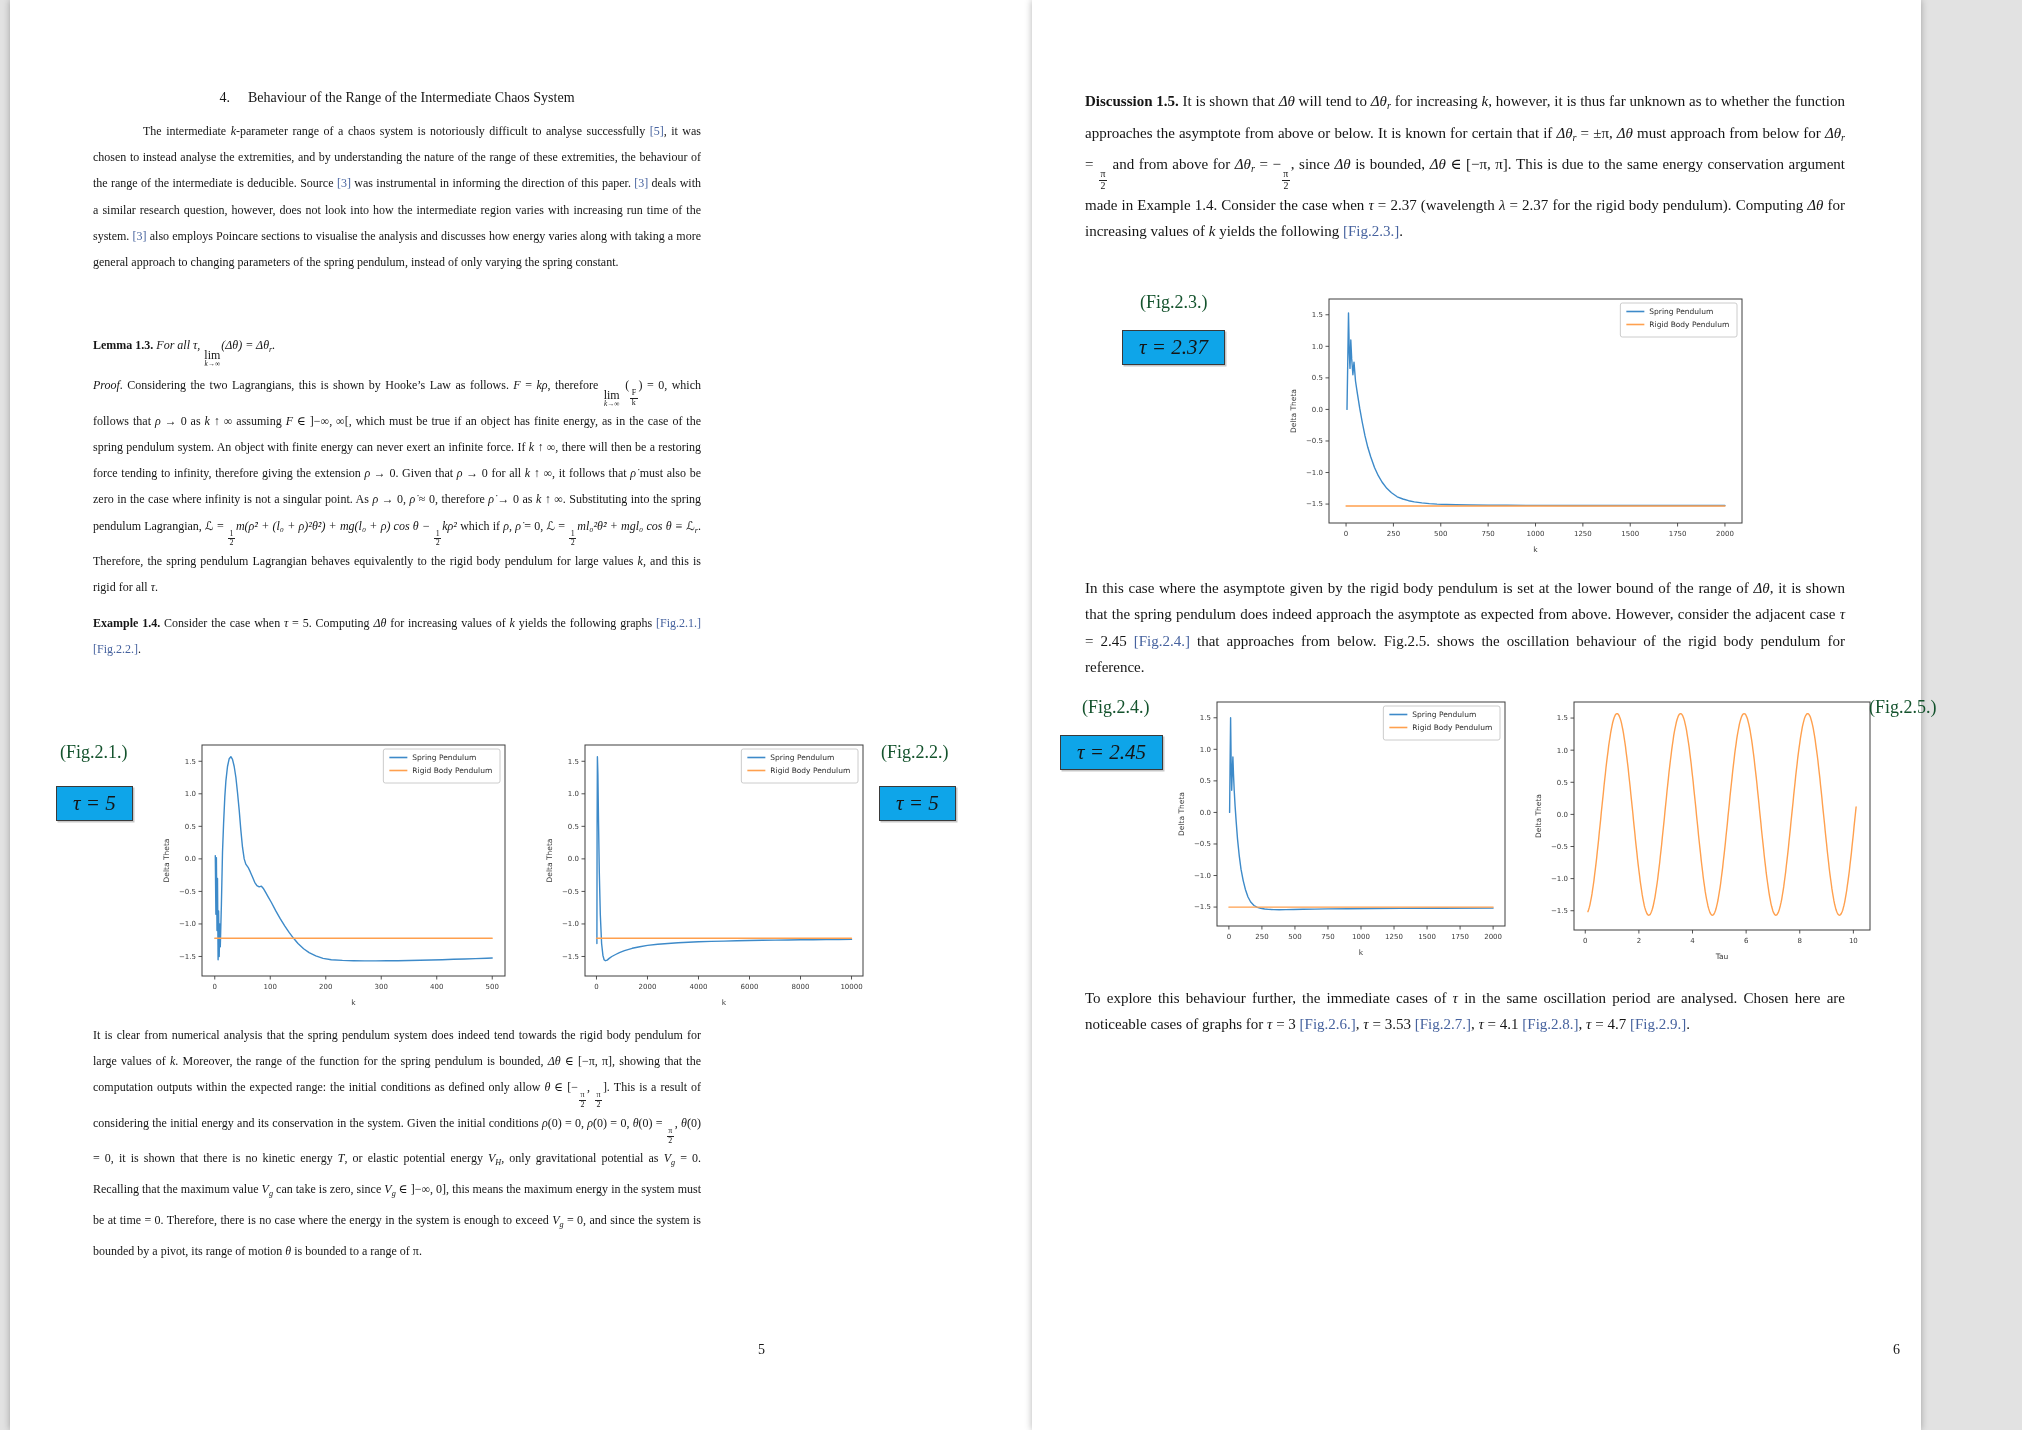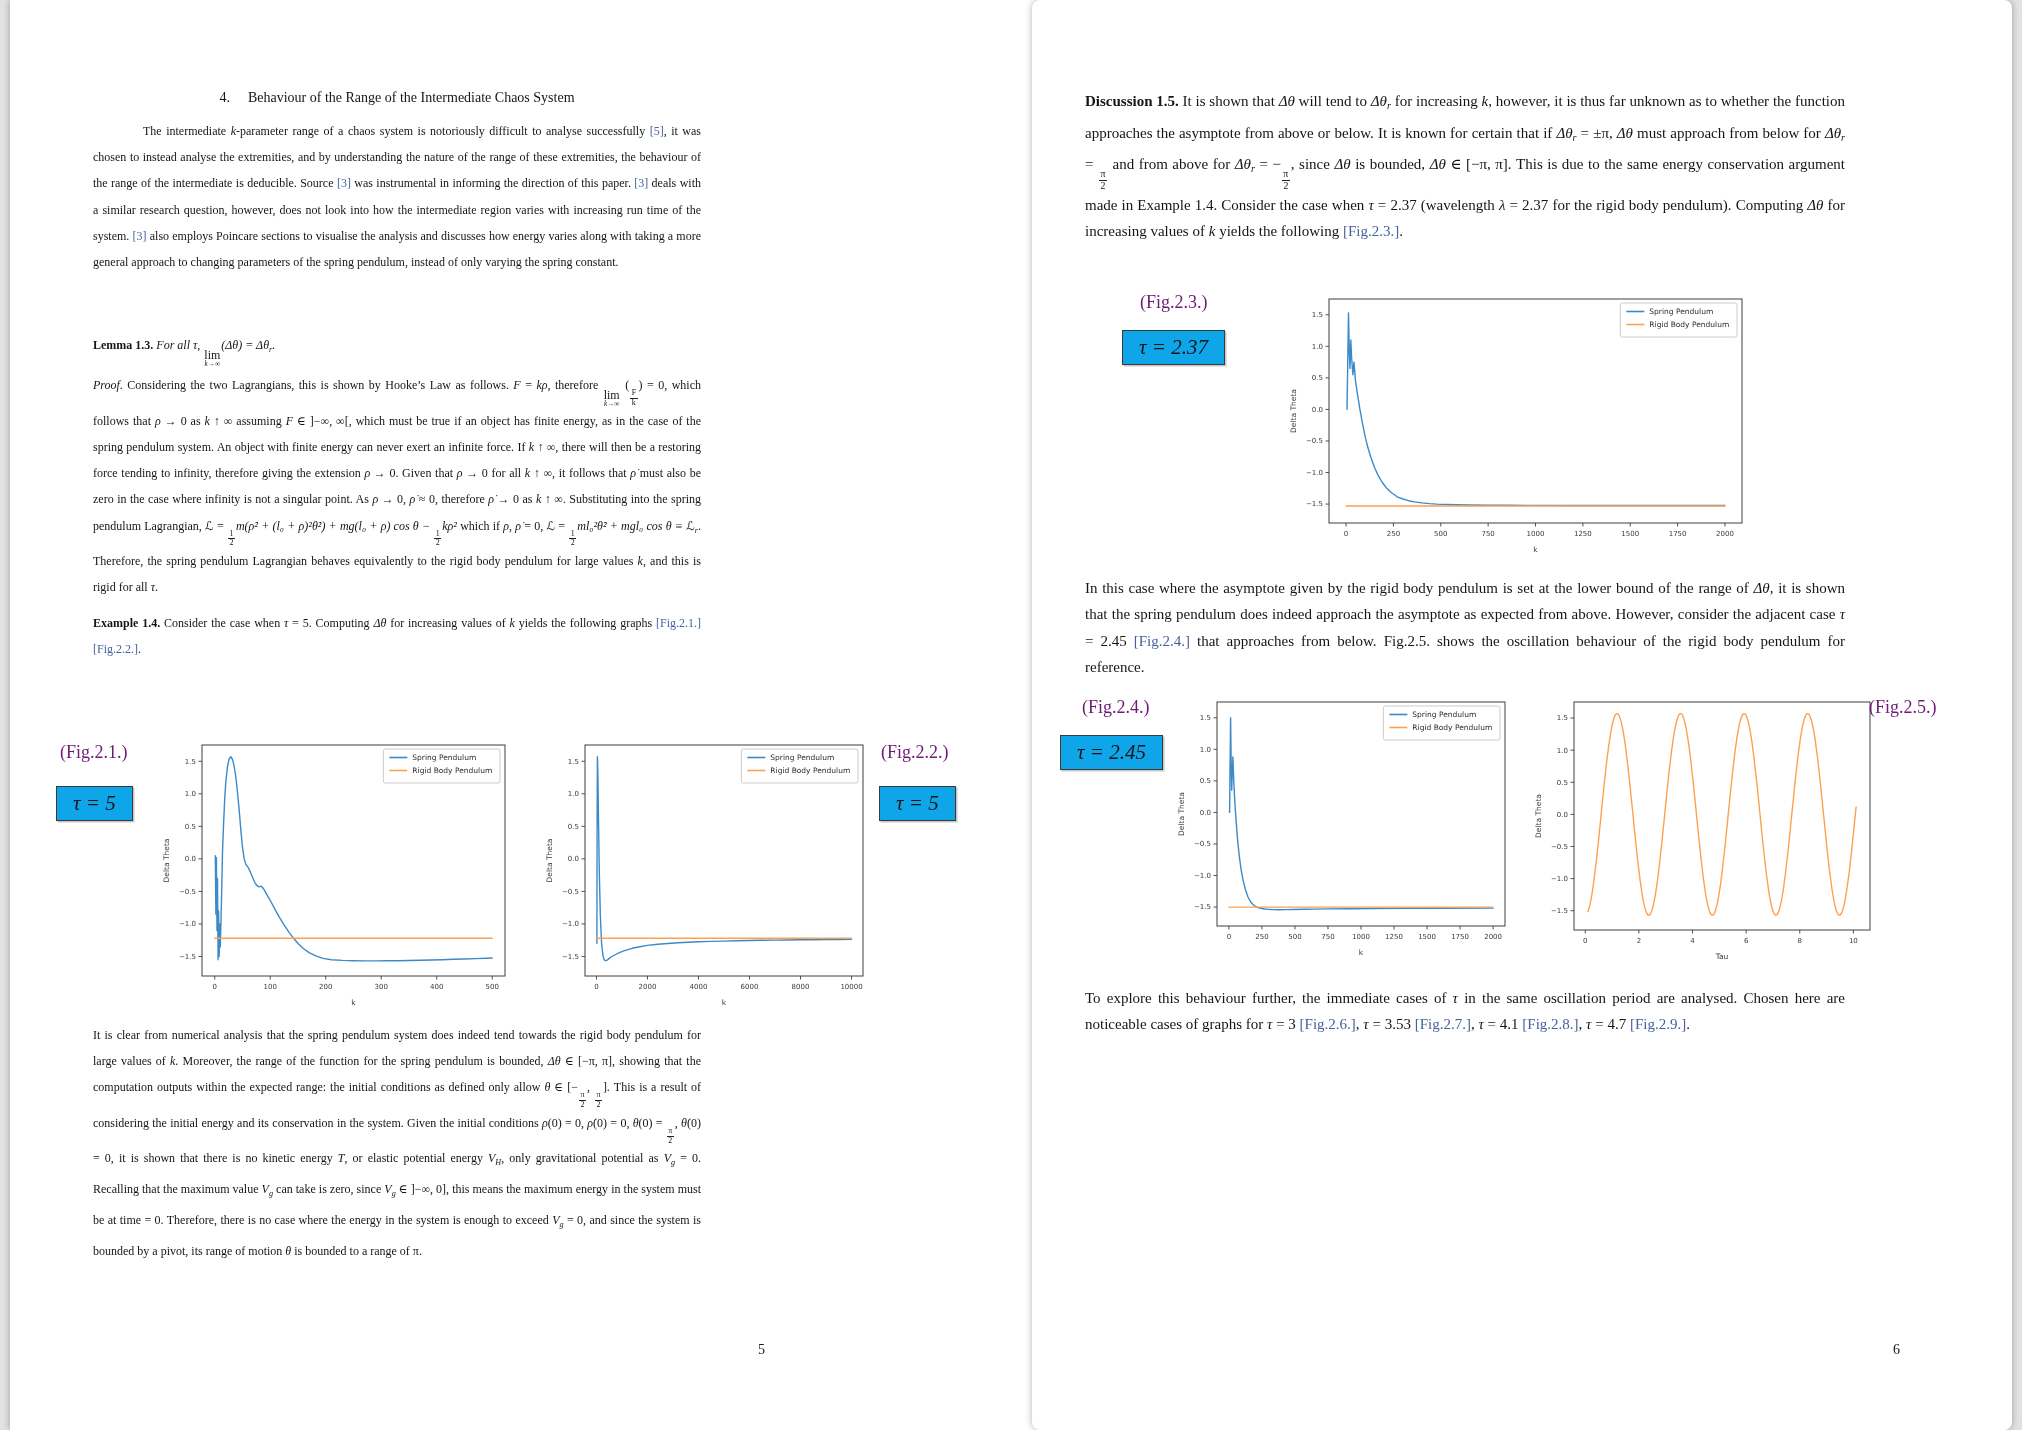--- a/index.html
+++ b/index.html
@@ -1,41 +1,41 @@
 <!DOCTYPE html>
 <html><head>
 <meta charset="utf-8">
 <style>
   html,body{margin:0;padding:0;background:#e2e2e2;}
   .viewport{position:relative;width:2022px;height:1430px;background:#e2e2e2;overflow:hidden;
             font-family:"Liberation Serif","DejaVu Serif","DejaVu Sans",serif;color:#151515;}
   .page{position:absolute;top:0;height:1430px;background:#ffffff;box-shadow:0 0 7px rgba(0,0,0,.3);}
   .page-left{left:10px;width:1056px;}
-  .page-right{left:1032px;width:980px;border-radius:8px;}
+  .page-right{left:1032px;width:889px;}
 
   .block{position:absolute;text-align:justify;}
   .pg5-text{left:83px;width:608px;font-size:12px;line-height:26.2px;}
   .pg6-text{left:53px;width:760px;font-size:15px;line-height:26.4px;}
   .heading{left:83px;width:608px;text-align:center;font-size:14px;line-height:20px;}
   .heading .hnum{margin-right:18px;}
   .indent{text-indent:50px;}
   p.block{margin:0;}
 
   .rb{font-weight:bold;}
   .ri{font-style:italic;margin-top:28px;}
   .rm{font-style:italic;}
   .rsub{font-size:0.68em;vertical-align:-0.32em;}
   .rcite{color:#46629e;}
   .rlim{display:inline-flex;flex-direction:column;align-items:center;line-height:1;vertical-align:-0.8em;margin:0 1px;}
   .rlim .l2{font-size:0.6em;font-style:italic;}
   .rfrac{display:inline-flex;flex-direction:column;align-items:center;line-height:1.1;vertical-align:-0.5em;margin:0 1px;}
   .rfrac .f1{font-size:0.66em;border-bottom:1px solid #222;padding:0 1.5px;}
   .rfrac .f2{font-size:0.66em;}
 
-  .figlabel{position:absolute;font-size:18px;color:#701a75;white-space:nowrap;}
+  .figlabel{position:absolute;font-size:18px;color:#14532d;white-space:nowrap;}
   .taubox{position:absolute;border:1.5px solid #3a3a3a;background:#0ea5e9;box-shadow:1.5px 1.5px 0 rgba(0,0,0,.22);
           font-size:21px;font-style:italic;padding:4px 16px;white-space:nowrap;}
   .captionbox{position:absolute;border:1.5px solid #3a3a3a;background:#fff;font-size:19px;line-height:30px;
           padding:5px 10px;width:118px;text-align:left;}
   .pagenum{position:absolute;font-size:14px;}
 
   .chart{position:absolute;}
   .chart text.tick{font:7px "DejaVu Sans",sans-serif;fill:#3a3a3a;}
   .chart text.axlabel{font:7.5px "DejaVu Sans",sans-serif;fill:#3a3a3a;}
   .chart text.legend{font:7.5px "DejaVu Sans",sans-serif;fill:#2a2a2a;}

